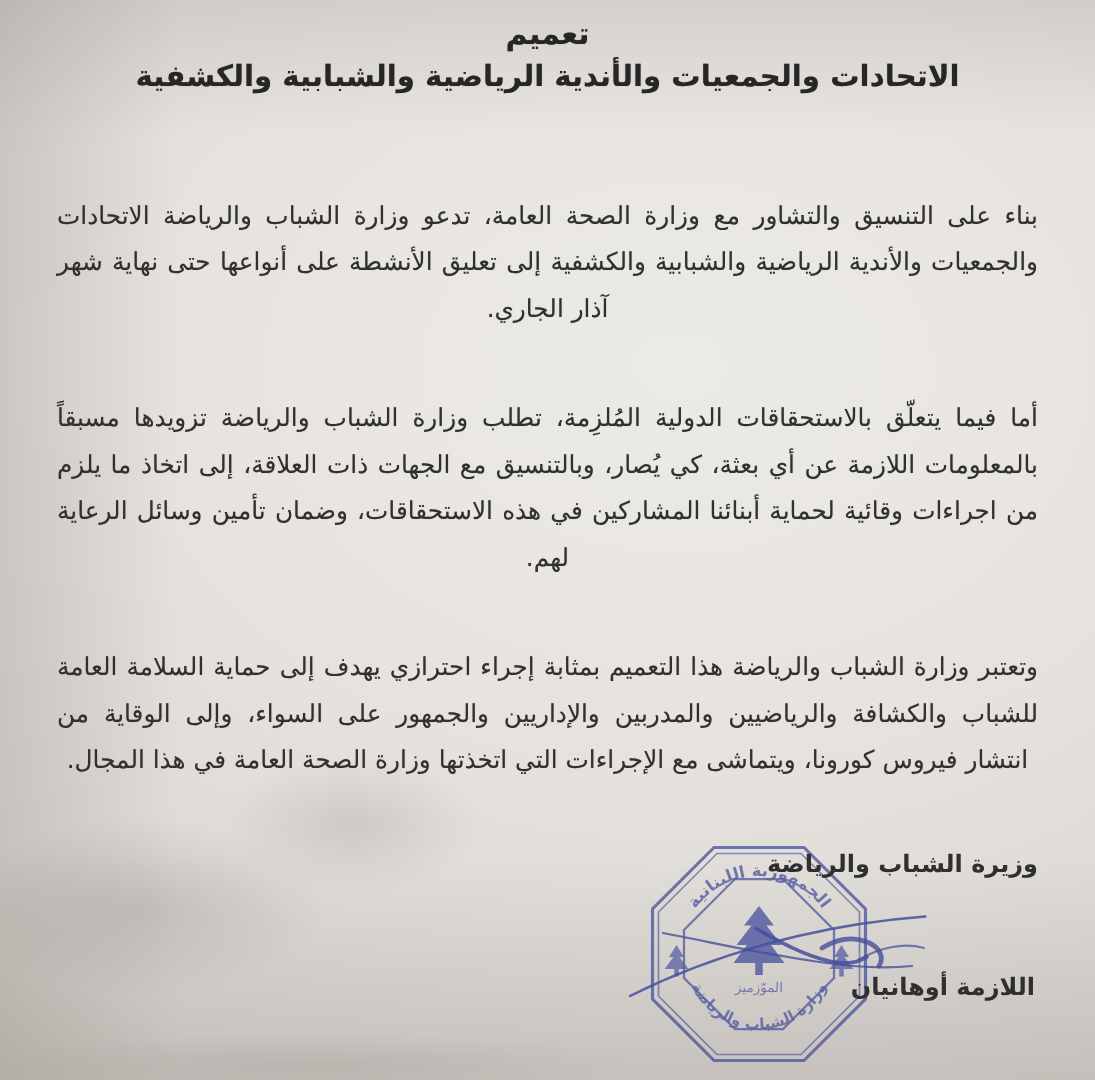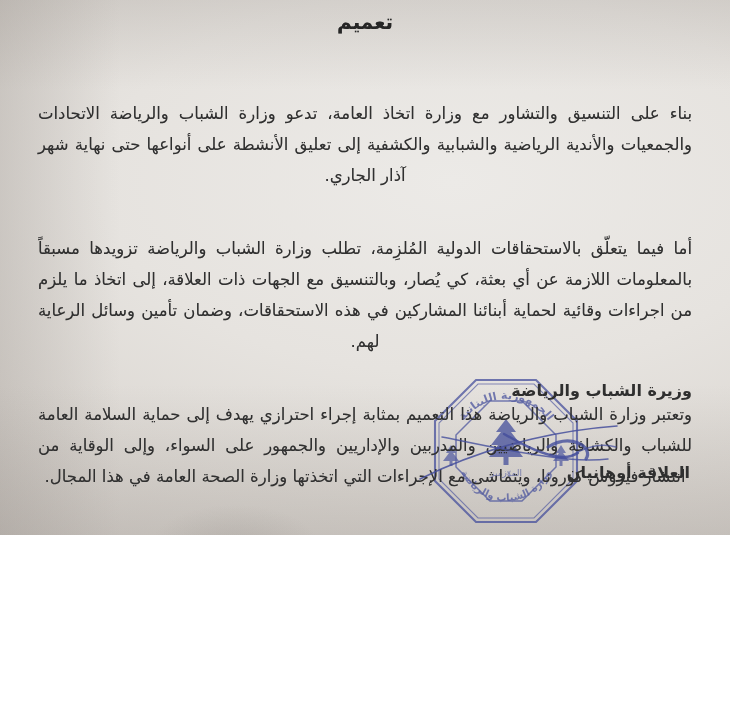--- a/index.html
+++ b/index.html
@@ -5,21 +5,21 @@
 <style>
   html, body {
     margin: 0;
     padding: 0;
     background: #ffffff;
   }
 
   .page {
     position: relative;
     width: 730px;
-    height: 535px;
+    height: 720px;
     overflow: hidden;
     background: #bef264;
     font-family: "DejaVu Sans", "Liberation Sans", sans-serif;
     color: #2b2b2b;
     direction: rtl;
     box-sizing: border-box;
   }
 
   
   .paper-base {
@@ -173,24 +173,25 @@
   <div class="paper-shade-left"></div>
   <div class="paper-shade-bottom"></div>
   <div class="paper-blotch-a"></div>
   <div class="paper-blotch-b"></div>
   <div class="paper-blotch-c"></div>
 
   <div class="content">
 
     <div class="doc-header">
       <div class="header-line header-title">تعميم</div>
+      <div class="header-line header-recipients">الاتحادات والجمعيات والأندية الرياضية والشبابية والكشفية</div>
     </div>
 
     <div class="doc-body">
-      <p class="para">بناء على التنسيق والتشاور مع وزارة اتخاذ العامة، تدعو وزارة الشباب والرياضة الاتحادات والجمعيات والأندية الرياضية والشبابية والكشفية إلى تعليق الأنشطة على أنواعها حتى نهاية شهر آذار الجاري.</p>
+      <p class="para">بناء على التنسيق والتشاور مع وزارة الصحة العامة، تدعو وزارة الشباب والرياضة الاتحادات والجمعيات والأندية الرياضية والشبابية والكشفية إلى تعليق الأنشطة على أنواعها حتى نهاية شهر آذار الجاري.</p>
       <p class="para">أما فيما يتعلّق بالاستحقاقات الدولية المُلزِمة، تطلب وزارة الشباب والرياضة تزويدها مسبقاً بالمعلومات اللازمة عن أي بعثة، كي يُصار، وبالتنسيق مع الجهات ذات العلاقة، إلى اتخاذ ما يلزم من اجراءات وقائية لحماية أبنائنا المشاركين في هذه الاستحقاقات، وضمان تأمين وسائل الرعاية لهم.</p>
       <p class="para">وتعتبر وزارة الشباب والرياضة هذا التعميم بمثابة إجراء احترازي يهدف إلى حماية السلامة العامة للشباب والكشافة والرياضيين والمدربين والإداريين والجمهور على السواء، وإلى الوقاية من انتشار فيروس كورونا، ويتماشى مع الإجراءات التي اتخذتها وزارة الصحة العامة في هذا المجال.</p>
     </div>
 
   </div>
 
   <div class="seal">
     <svg viewBox="0 0 152 152" width="152" height="152" aria-hidden="true">
       <g>
         <polygon points="46,5 106,5 147,46 147,106 106,147 46,147 5,106 5,46" class="ink" stroke-width="2.1" opacity="0.85"></polygon>
@@ -232,16 +233,16 @@
     <div class="sig-title">وزيرة الشباب والرياضة</div>
 
     <svg class="sig-scribble" viewBox="0 0 270 85" aria-hidden="true">
       <path d="M8 76 C 40 60, 78 46, 120 36 C 150 29, 178 25, 205 23" class="ink" stroke-width="1.6" opacity="0.85" stroke-linecap="round"></path>
       <path d="M30 34 C 62 40, 96 48, 132 53 C 158 57, 178 58, 196 56" class="ink" stroke-width="1.5" opacity="0.8" stroke-linecap="round"></path>
       <path d="M92 31 C 108 40, 124 49, 142 53 C 152 55, 160 54, 166 50" class="ink" stroke-width="2.4" opacity="0.85" stroke-linecap="round"></path>
       <path d="M136 44 C 146 38, 156 36, 166 40 C 174 43, 178 50, 174 56" class="ink" stroke-width="3.2" opacity="0.8" stroke-linecap="round"></path>
       <path d="M160 52 C 174 44, 190 40, 204 44" class="ink" stroke-width="1.4" opacity="0.7" stroke-linecap="round"></path>
     </svg>
 
-    <div class="sig-name">العلاقة أوهانيان</div>
+    <div class="sig-name">اللازمة أوهانيان</div>
   </div>
 
 </div>
 
 </body></html>

